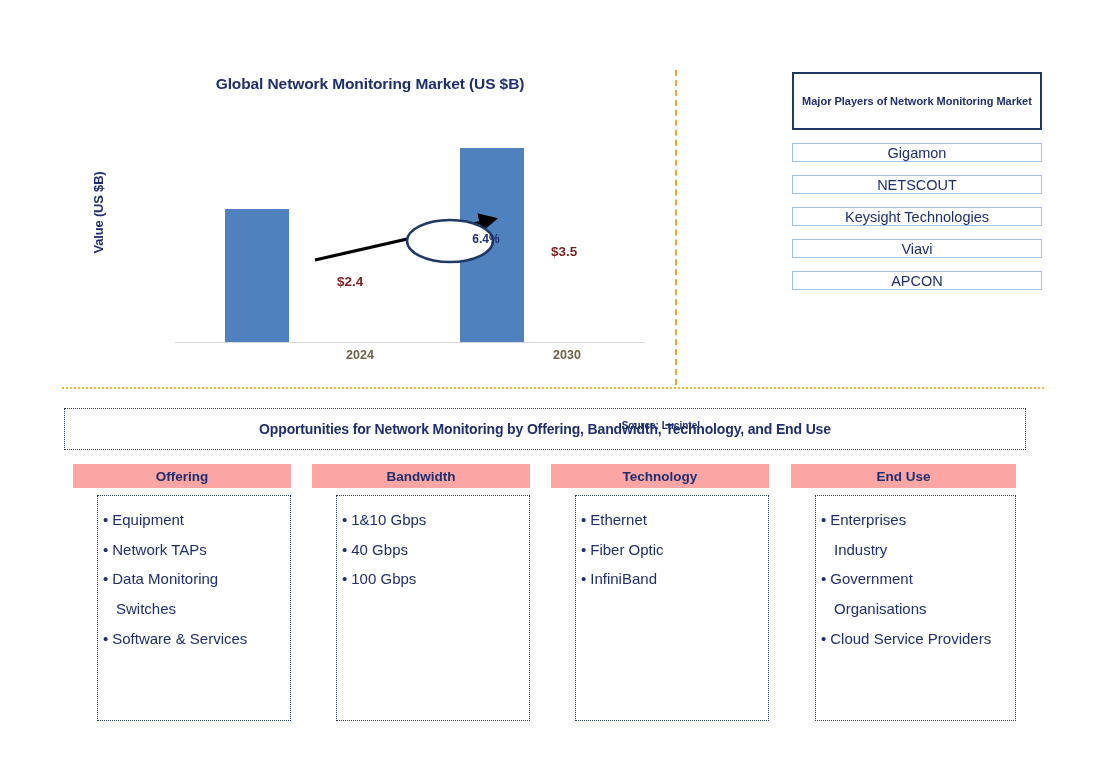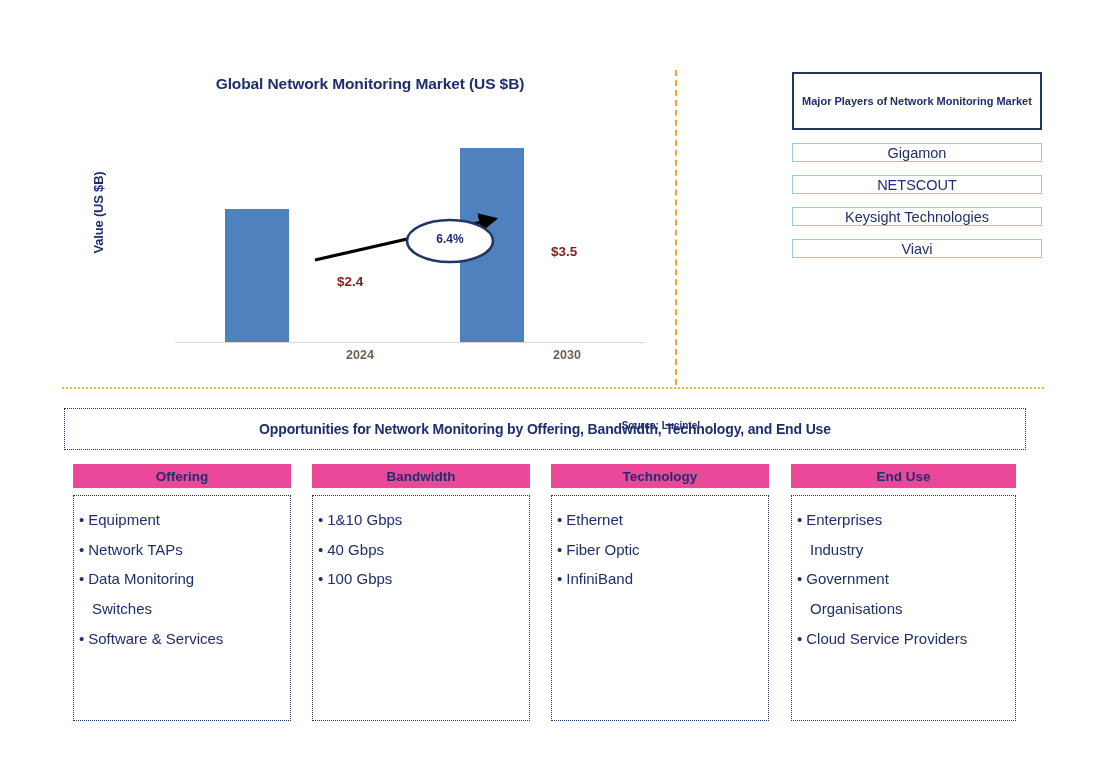--- a/index.html
+++ b/index.html
@@ -103,20 +103,21 @@
   }
   #cagr-label {
     position: absolute;
     left: 337px;
     top: 172px;
     width: 86px;
     text-align: center;
     font-size: 12px;
     font-weight: bold;
     color: #1F2E6E;
+    padding-left: 36px;
   }
 
   #source-text {
     position: absolute;
     left: 380px;
     top: 360px;
     width: 250px;
     text-align: right;
     font-size: 10px;
     font-weight: bold;
@@ -197,36 +198,37 @@
   .cat-col {
     position: absolute;
     top: 464px;
   }
   #col-offering   { left: 73px;  width: 218px; }
   #col-bandwidth  { left: 312px; width: 218px; }
   #col-technology { left: 551px; width: 218px; }
   #col-enduse     { left: 791px; width: 225px; }
 
   .cat-header {
-    background: #ec4899;
+    background: #fca5a5;
     height: 24px;
     display: flex;
     align-items: center;
     justify-content: center;
     font-size: 13.5px;
     font-weight: bold;
     color: #1F2E6E;
     box-sizing: border-box;
   }
   .cat-body {
     margin-top: 7px;
     border: 1.5px dotted #1F3864;
     height: 226px;
     padding: 9px 4px 0 5px;
     box-sizing: border-box;
+    margin-left: 24px;
   }
   .cat-item {
     font-size: 15px;
     color: #1F2E6E;
     line-height: 1.98;
     white-space: nowrap;
   }
   .cat-item .bullet { margin-right: 4px; }
   .cat-item.cont { padding-left: 13px; }
 </style>
@@ -269,20 +271,21 @@
 
 <div id="vertical-divider"></div>
 <div id="horizontal-divider"></div>
 
 <div id="players-panel">
   <div id="players-header">Major Players of Network Monitoring Market</div>
   <div class="player-box">Gigamon</div>
   <div class="player-box">NETSCOUT</div>
   <div class="player-box">Keysight Technologies</div>
   <div class="player-box">Viavi</div>
+  <div class="player-box">APCON</div>
 </div>
 
 <div id="opportunities-title-box">
   <span id="opportunities-title">Opportunities for Network Monitoring by Offering, Bandwidth, Technology, and End Use</span>
 </div>
 
 <div class="cat-col" id="col-offering">
   <div class="cat-header">Offering</div>
   <div class="cat-body">
     <div class="cat-item"><span class="bullet">•</span><span>Equipment</span></div>

